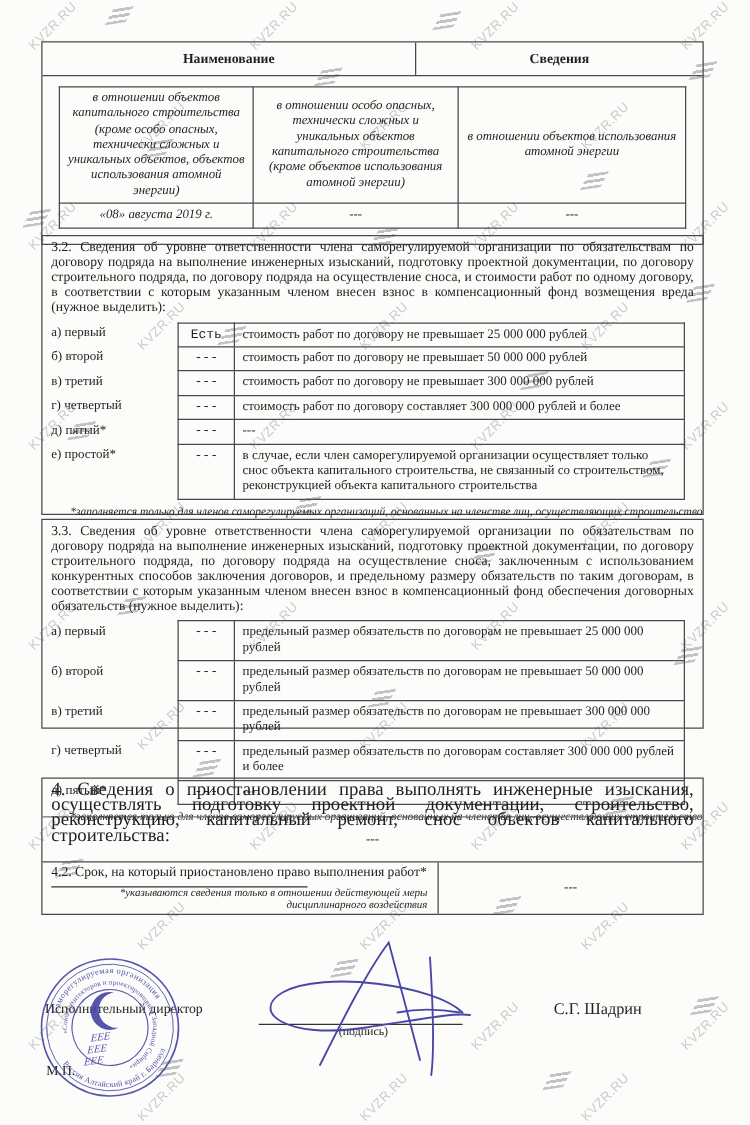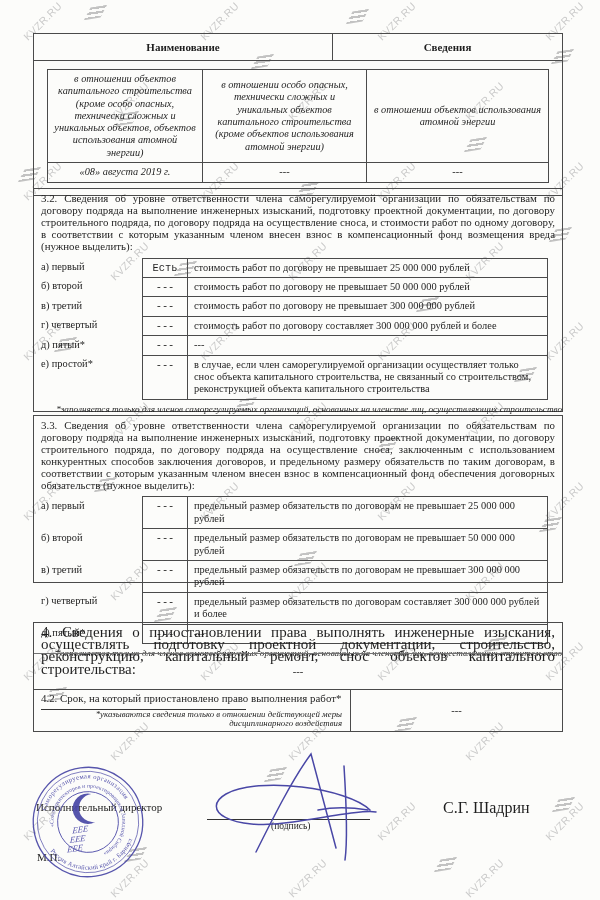--- a/index.html
+++ b/index.html
@@ -47,21 +47,21 @@
       border-bottom:1px solid #737373;height:31px;box-sizing:border-box;}
   .row41{display:flex;border-bottom:1px solid #4a4a4a;height:36px;box-sizing:border-box;}
   .row42{display:flex;height:41px;box-sizing:border-box;}
   .cellL{width:317px;border-right:1px solid #4a4a4a;padding:2px 8px 2px 7px;font-size:10.9px;
          line-height:12.5px;text-align:justify;box-sizing:border-box;}
   .cellR{flex:1;display:flex;align-items:center;justify-content:center;font-size:10.5px;}
   .rule42{width:205px;border-top:1px solid #333;margin-top:4px;}
   .fn42{font-style:italic;font-size:8.8px;line-height:9.8px;text-align:right;}
   
   .sig-title{left:36px;top:801px;font-size:11px;z-index:2;}
-  .sig-name{left:443px;top:799px;font-size:16px;}
+  .sig-name{left:443px;top:799px;font-size:13px;}
   .sig-caption{left:271px;top:821px;font-size:9.5px;z-index:2;}
   .sig-line{left:207px;top:819px;width:163px;height:1px;background:#333;}
   .mp{left:37px;top:851px;font-size:11px;z-index:2;}
   .stamp{left:12px;top:746px;width:152px;height:152px;opacity:.92;transform:rotate(-8deg);z-index:3;}
   .signature-ink{left:198px;top:748px;width:200px;height:120px;z-index:3;}
 </style>
 </head>
 <body>
 
 <div class="page">

